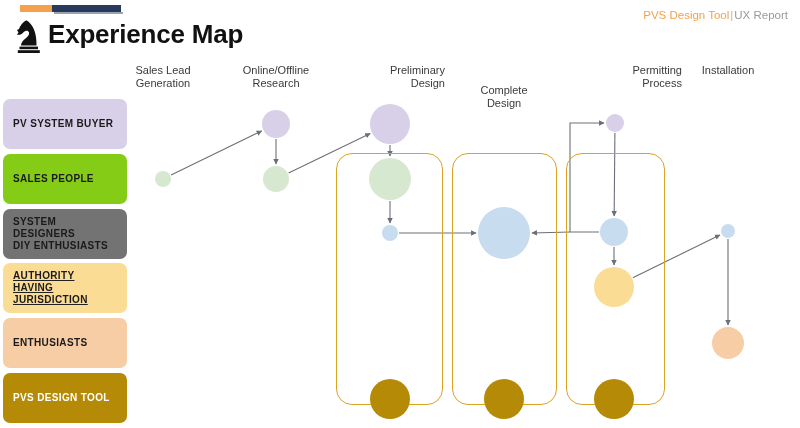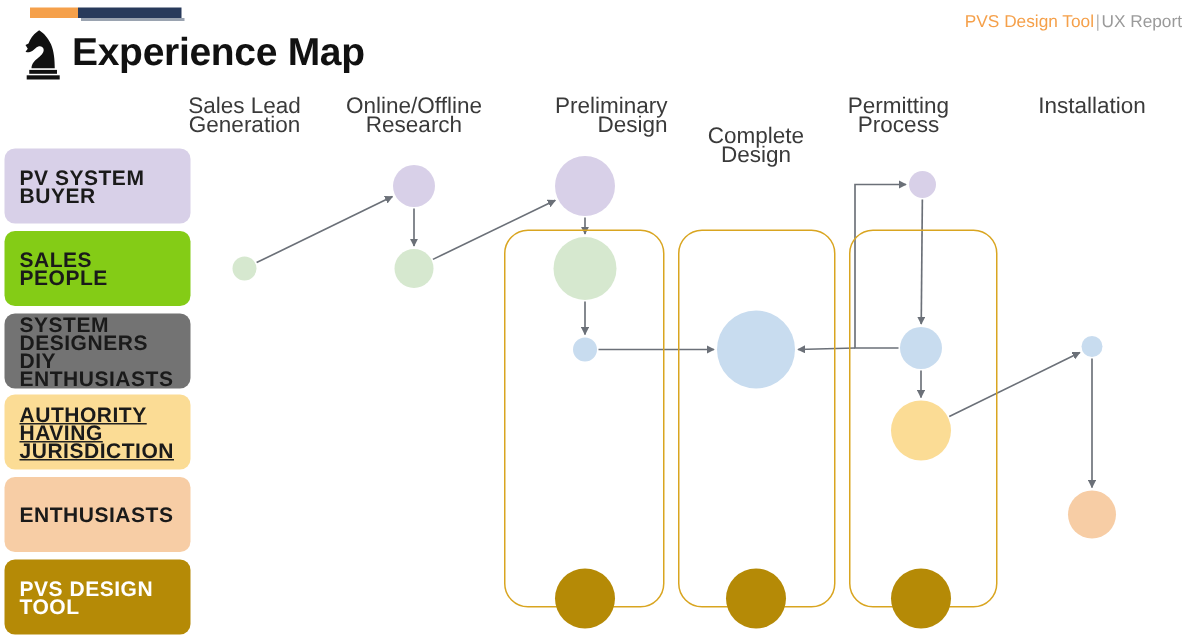--- a/index.html
+++ b/index.html
@@ -82,36 +82,36 @@
     left: 3px;
     width: 124px;
     height: 50px;
     border-radius: 7px;
     box-sizing: border-box;
     padding: 0 10px;
     display: flex;
     align-items: center;
   }
   .lane-label {
-    font-size: 14px;
+    font-size: 10px;
     font-weight: bold;
     letter-spacing: 0.35px;
     line-height: 12px;
     color: #1a1a1a;
     white-space: pre-line;
   }
   .lane.dark .lane-label { color: #ffffff; }
 
   
   .col-header {
     position: absolute;
     top: 64px;
     width: 110px;
     text-align: center;
-    font-size: 15px;
+    font-size: 11px;
     line-height: 13px;
     color: #3a3a3a;
     white-space: pre-line;
   }
 
   
   #diagram {
     position: absolute;
     left: 0;
     top: 0;
@@ -175,21 +175,21 @@
 
 <div id="column-headers">
     <div class="col-header" style="left: 108px;">Sales Lead
 Generation</div>
     <div class="col-header" style="left: 221px;">Online/Offline
 Research</div>
     <div class="col-header" style="left: 335px; text-align: right;">Preliminary
 Design</div>
     <div class="col-header" style="left: 449px; margin-top: 20px;">Complete
 Design</div>
-    <div class="col-header" style="left: 544px;">Permitting
+    <div class="col-header" style="left: 572px; text-align: right;">Permitting
 Process</div>
     <div class="col-header" style="left: 673px;">Installation</div>
   </div>
 
 <svg id="diagram" viewBox="0 0 800 428">
   <defs>
     <marker id="arrowend" viewBox="0 0 10 10" refX="9" refY="5" markerWidth="5" markerHeight="5" orient="auto-start-reverse">
       <path d="M 0 0 L 10 5 L 0 10 z" fill="#6b7078"></path>
     </marker>
   </defs>

